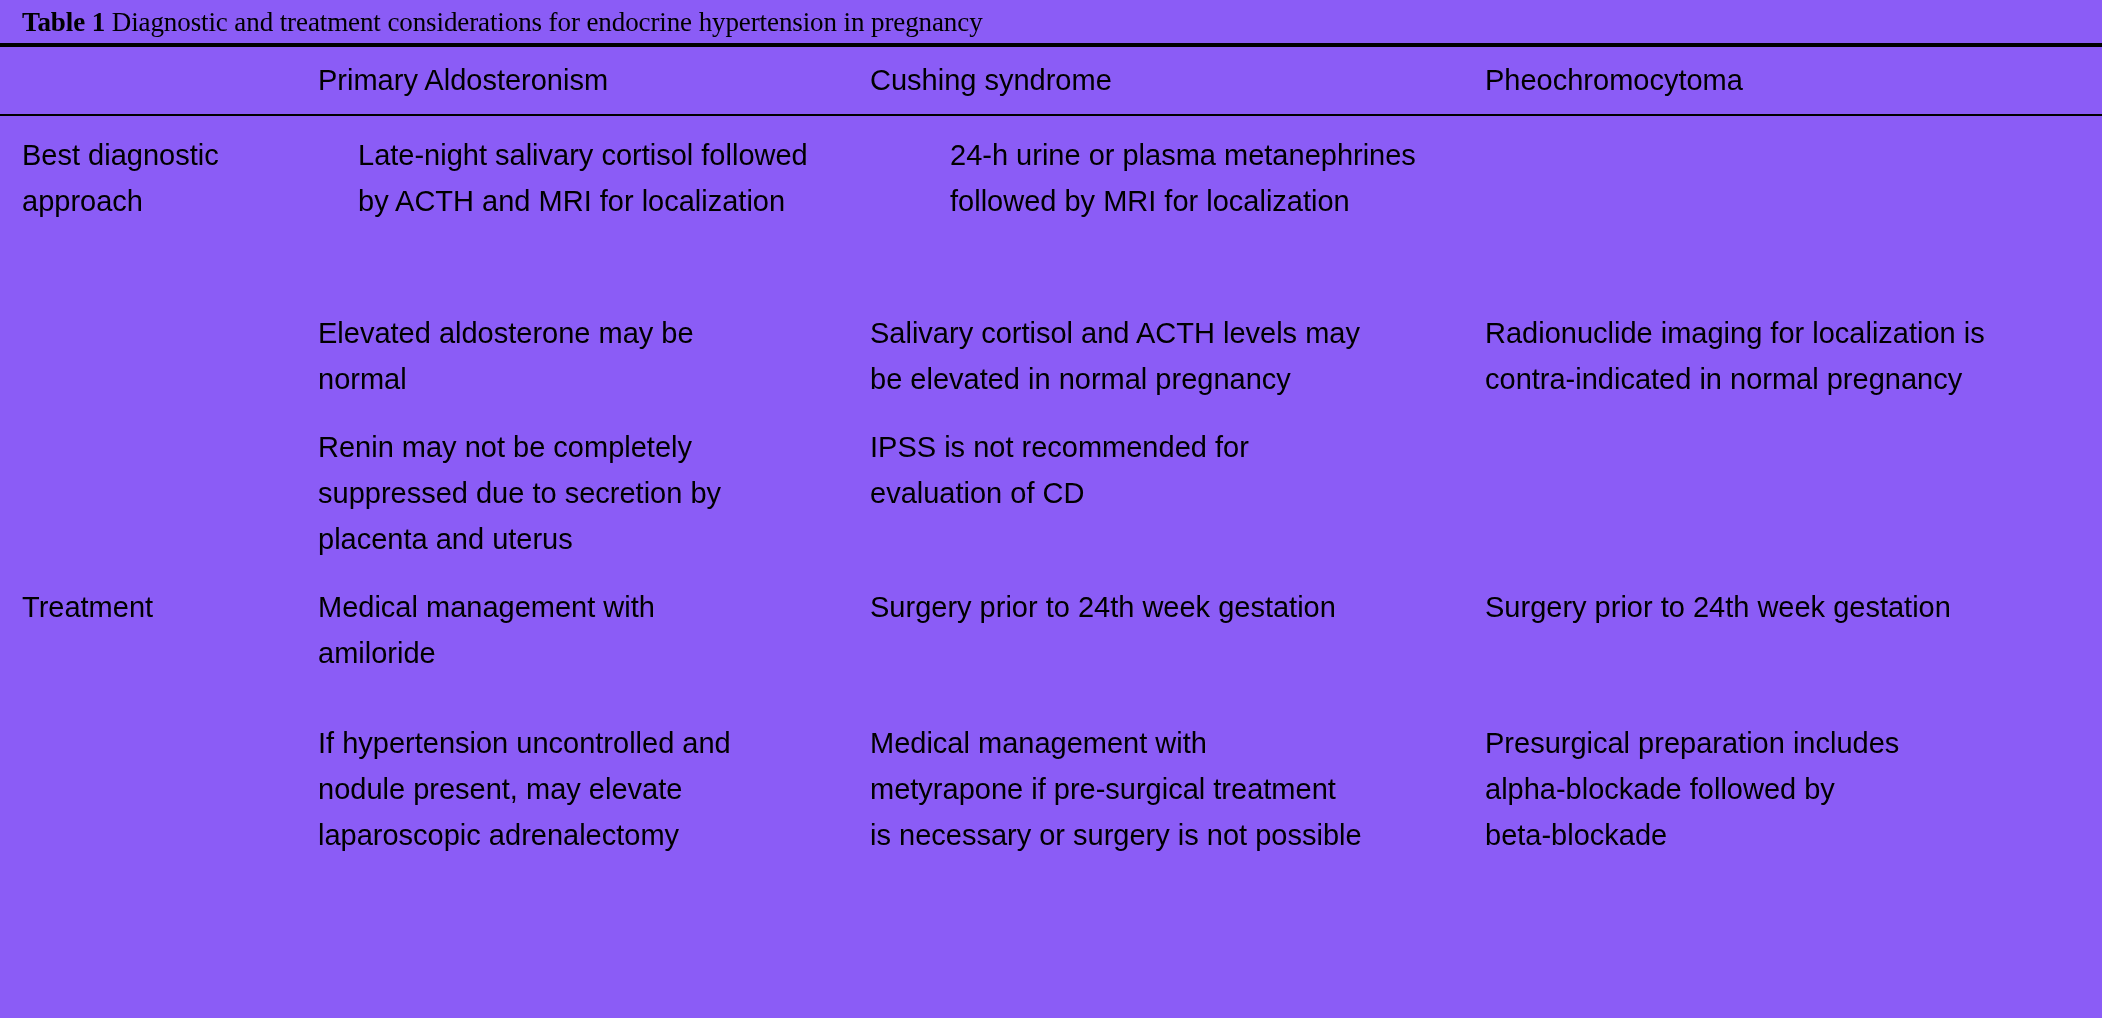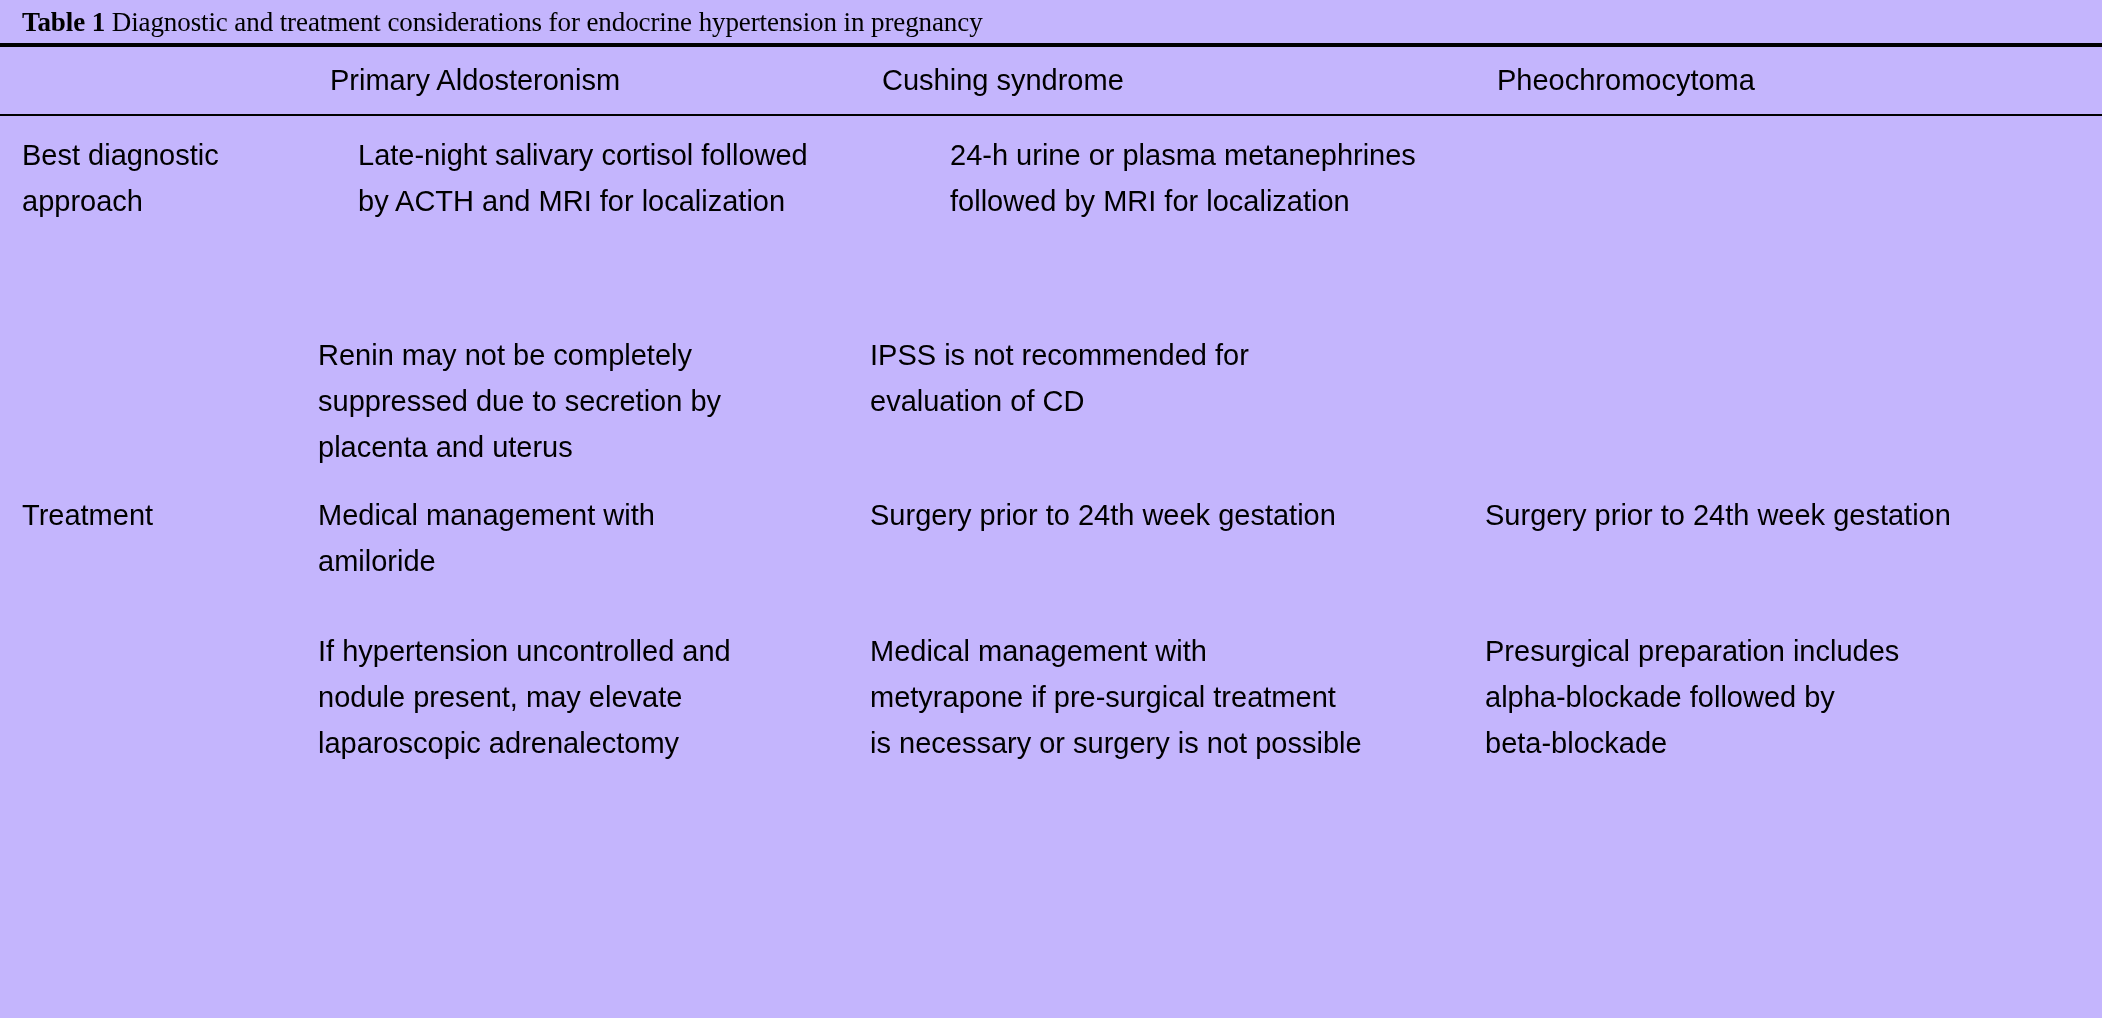--- a/index.html
+++ b/index.html
@@ -13,21 +13,21 @@
     height: 1018px;
     font-family: "Liberation Sans", sans-serif;
     color: #000000;
     overflow: hidden;
   }
 
   .table-figure {
     width: 2102px;
     height: 1018px;
     position: relative;
-    background: #c4b5fd;
+    background: #8b5cf6;
   }
 
   
   .caption {
     font-family: "Liberation Serif", serif;
     font-size: 27px;
     line-height: 38px;
     padding: 3px 0 2px 22px;
     white-space: nowrap;
     letter-spacing: -0.1px;
@@ -49,21 +49,20 @@
     height: 2px;
     background: #000000;
     width: 100%;
   }
 
   
   .grid {
     width: 100%;
     display: grid;
     grid-template-columns: 318px 552px 615px 617px;
-    padding-left: 12px;
   }
 
   .head-row {
     font-size: 29px;
     line-height: 40px;
   }
   .head-row .cell {
     padding: 13px 18px 14px 0;
   }
   .head-row .cell.c0 { padding-left: 22px; }
@@ -124,20 +123,29 @@
 by ACTH and MRI for localization</div>
       <div class="cell">24-h urine or plasma metanephrines
 followed by MRI for localization</div>
     </div>
 
     <div class="spacer-lg"></div>
 
 
     <div class="spacer-sm"></div>
 
+    <div class="row">
+      <div class="cell c0"></div>
+      <div class="cell">Elevated aldosterone may be
+normal</div>
+      <div class="cell">Salivary cortisol and ACTH levels may
+be elevated in normal pregnancy</div>
+      <div class="cell">Radionuclide imaging for localization is
+contra-indicated in normal pregnancy</div>
+    </div>
 
     <div class="spacer-sm"></div>
 
     <div class="row">
       <div class="cell c0"></div>
       <div class="cell">Renin may not be completely
 suppressed due to secretion by
 placenta and uterus</div>
       <div class="cell">IPSS is not recommended for
 evaluation of CD</div>

